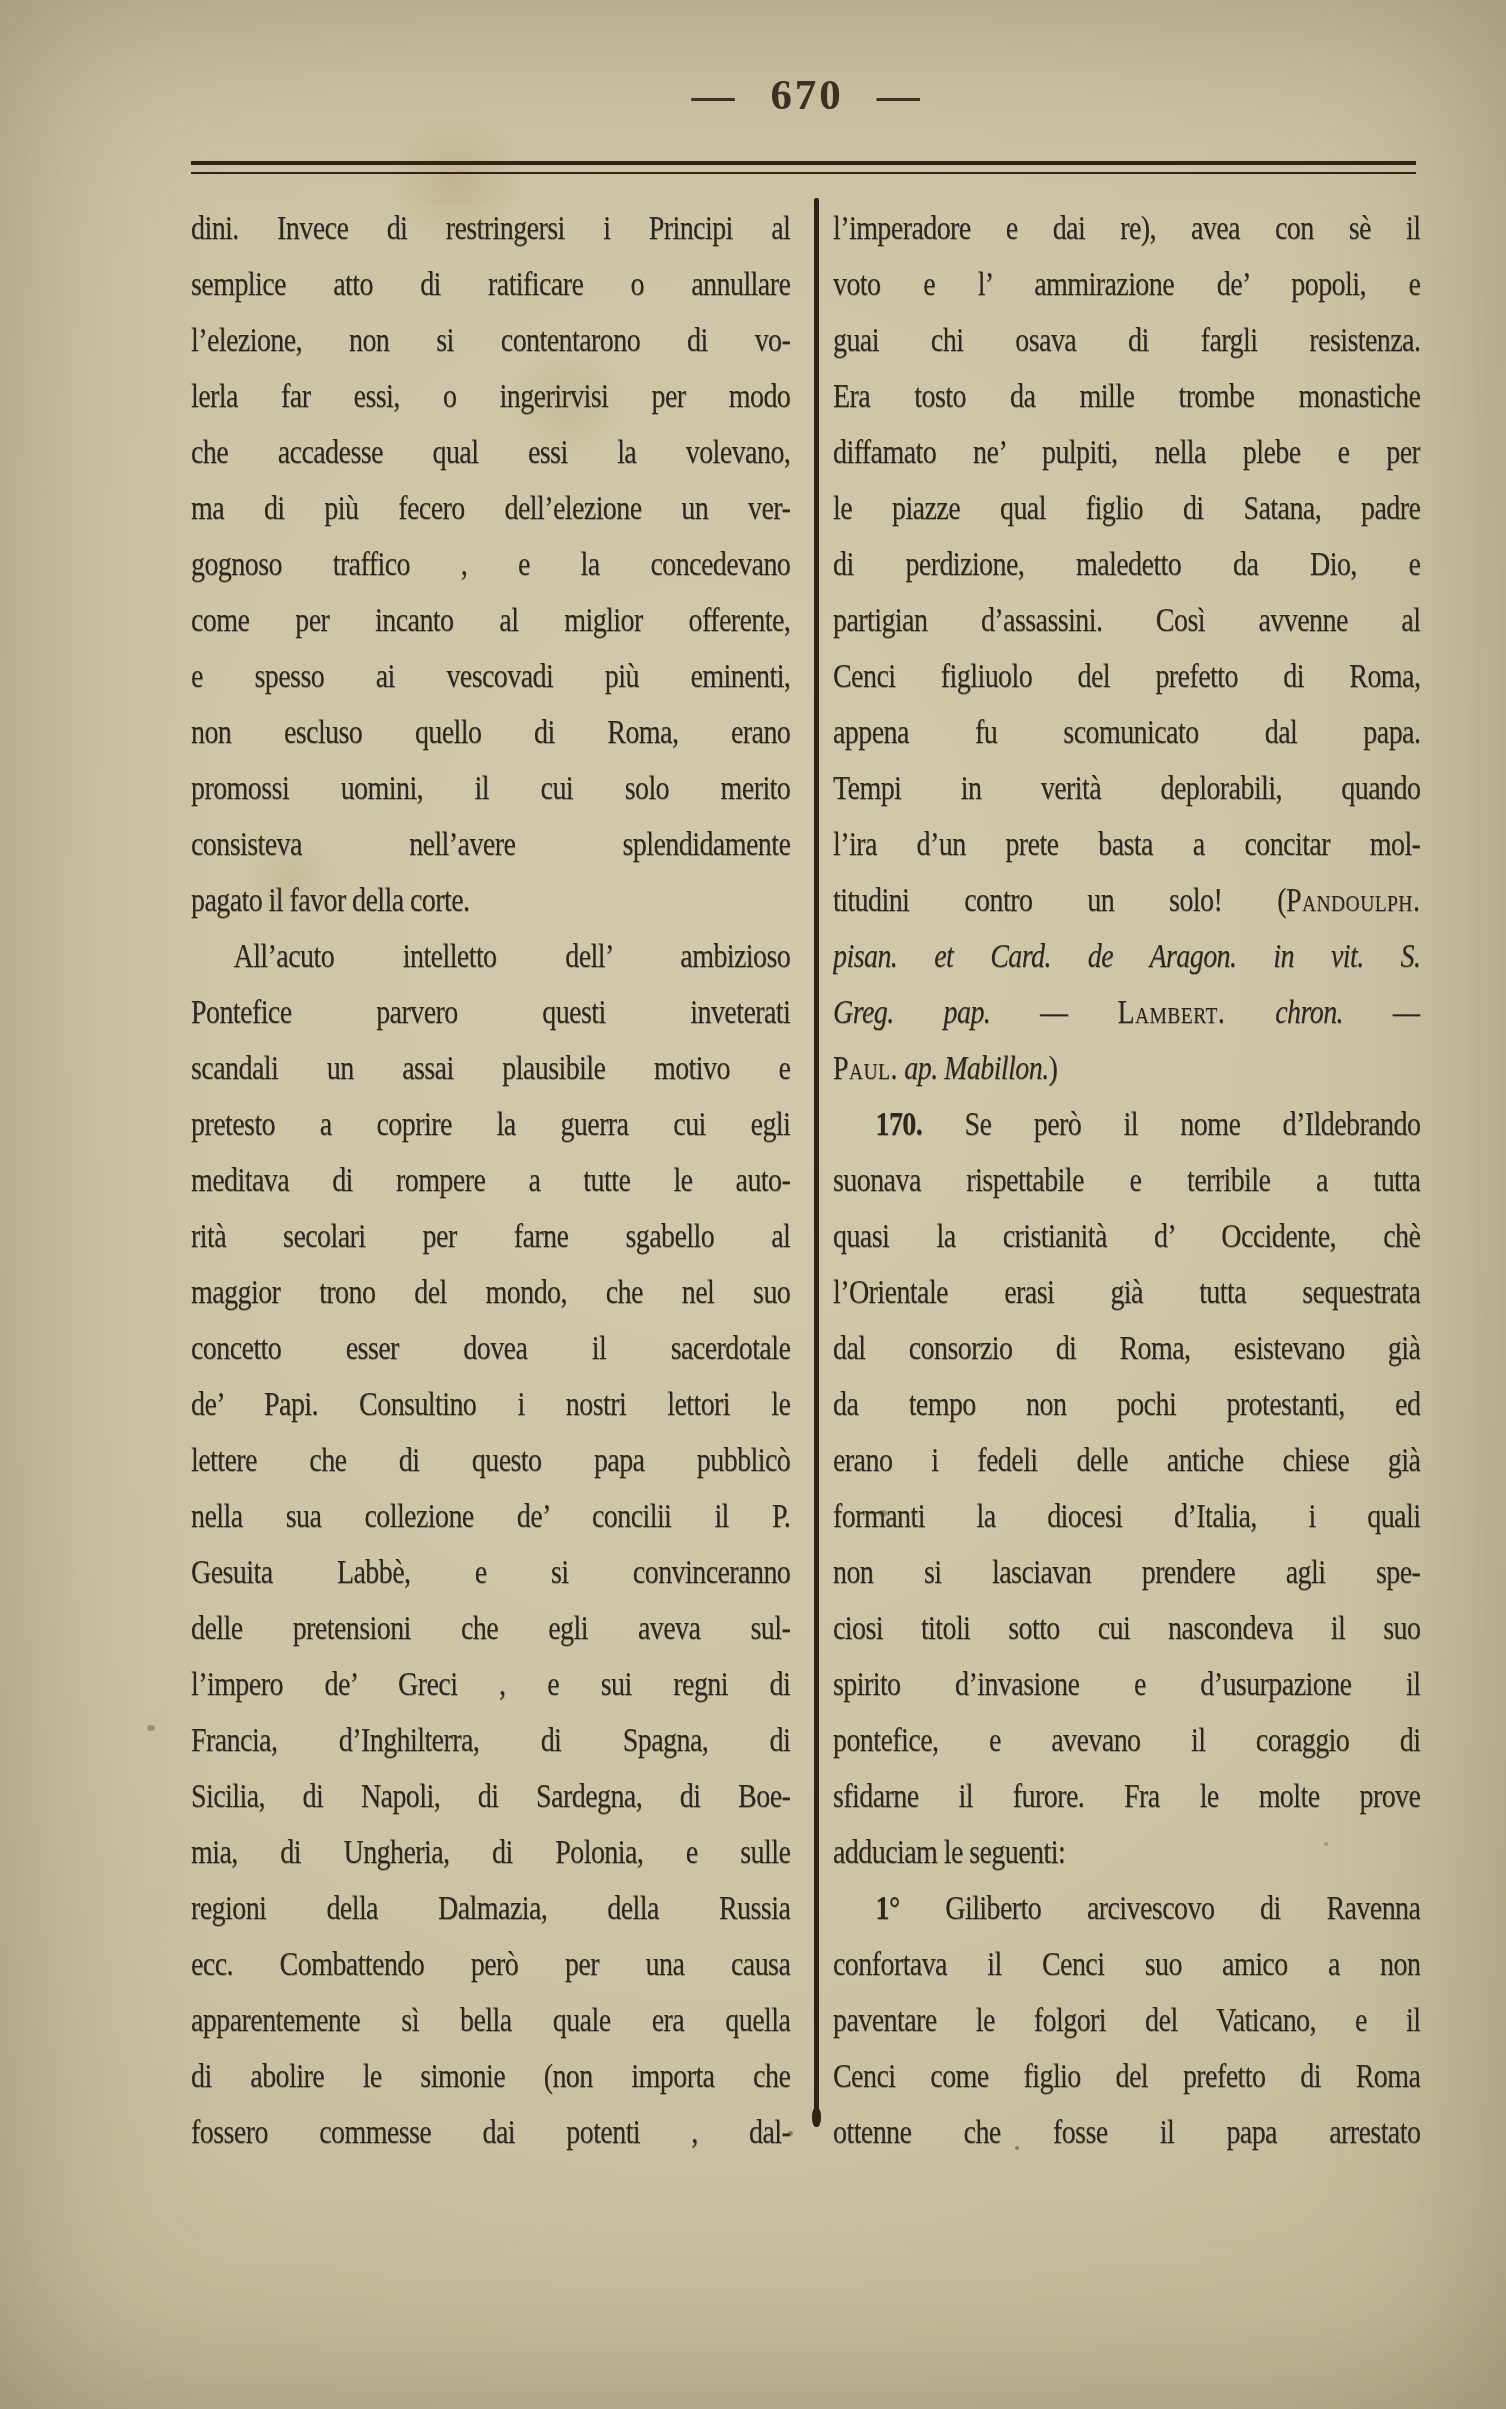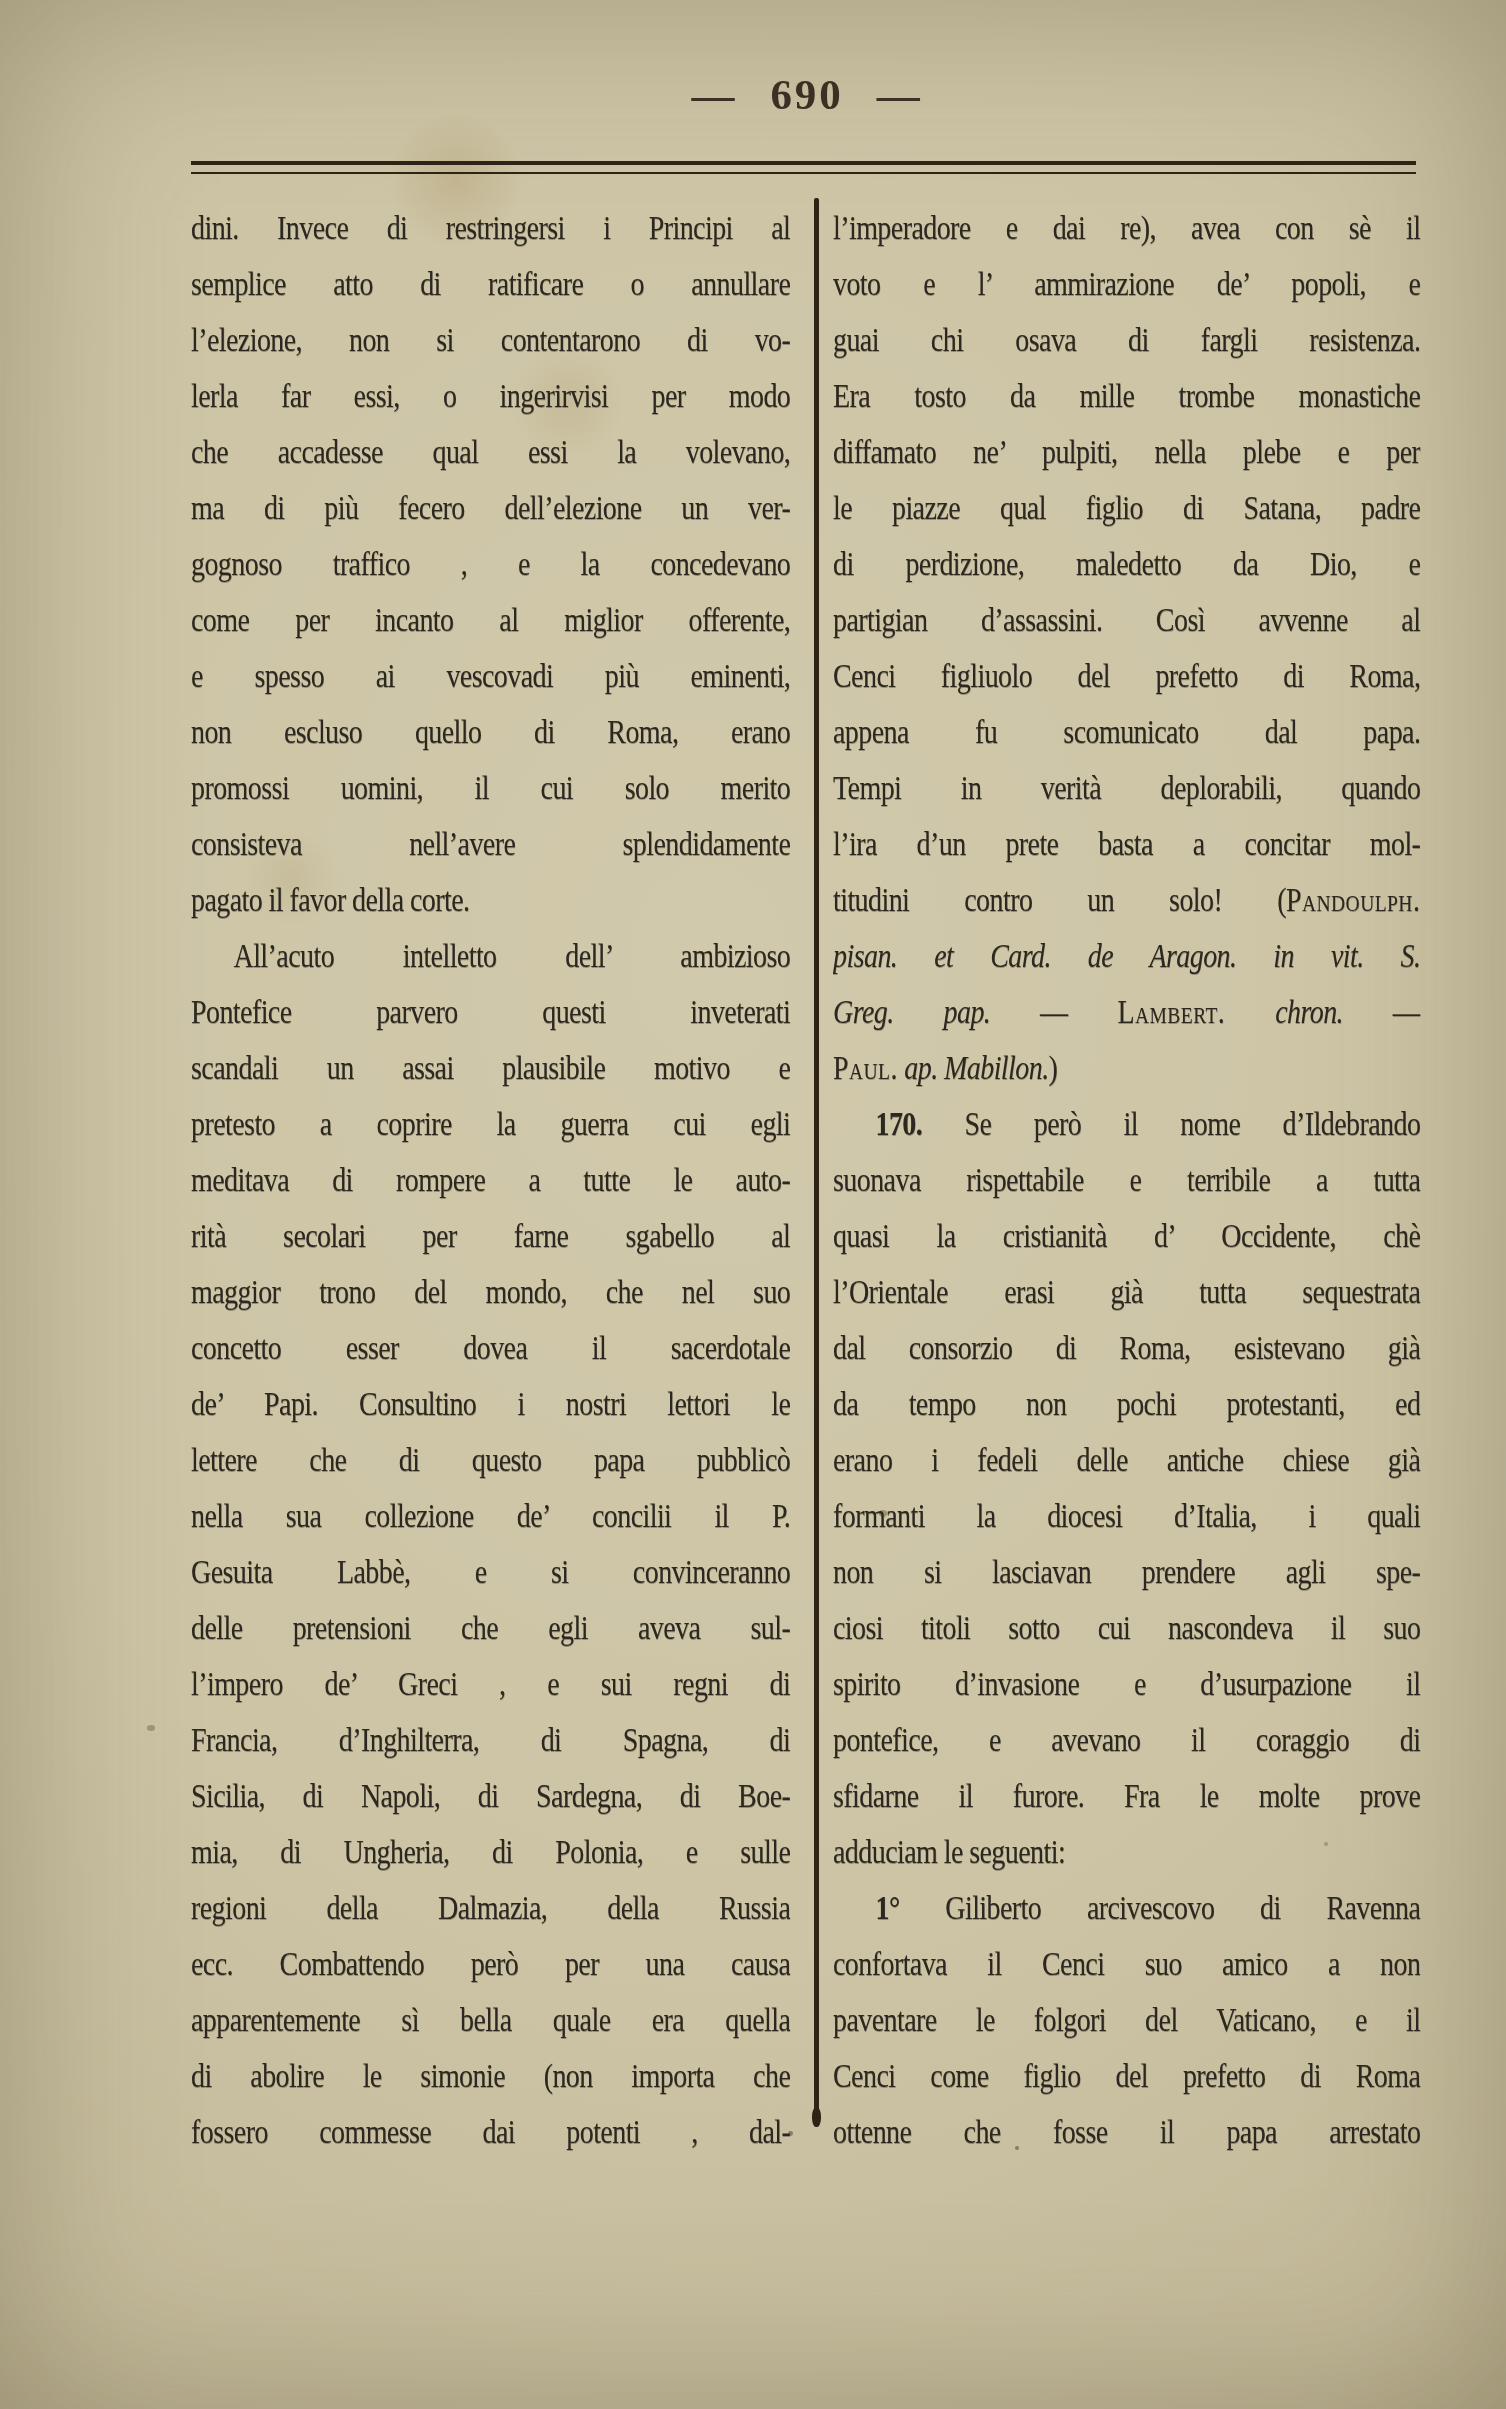--- a/index.html
+++ b/index.html
@@ -54,21 +54,21 @@
   .speck.s2{left:1015px;top:2146px;width:3.9px;height:3.9px;}
   .speck.s3{left:879px;top:1510px;width:7.8px;height:6.8px;background:rgba(62,46,26,.35);}
   .speck.s4{left:147px;top:1725px;width:7.8px;height:5.8px;background:rgba(80,62,38,.35);}
   .speck.s5{left:1324px;top:1842px;width:3.9px;height:3.9px;background:rgba(70,55,35,.3);}
   .speck.s6{left:621px;top:1174px;width:5.8px;height:4.9px;background:rgba(70,55,35,.2);}
 </style>
 </head>
 <body>
 
 <div class="page">
-  <div class="page-number">— 690 —</div>
+  <div class="page-number">— 670 —</div>
   <div class="double-rule"></div>
   <div class="col" id="col-left">
       <div class="line"><span>dini. Invece di restringersi i Principi al</span></div>
       <div class="line"><span>semplice atto di ratificare o annullare</span></div>
       <div class="line"><span>l’elezione, non si contentarono di vo-</span></div>
       <div class="line"><span>lerla far essi, o ingerirvisi per modo</span></div>
       <div class="line"><span>che accadesse qual essi la volevano,</span></div>
       <div class="line"><span>ma di più fecero dell’elezione un ver-</span></div>
       <div class="line"><span>gognoso traffico , e la concedevano</span></div>
       <div class="line"><span>come per incanto al miglior offerente,</span></div>

